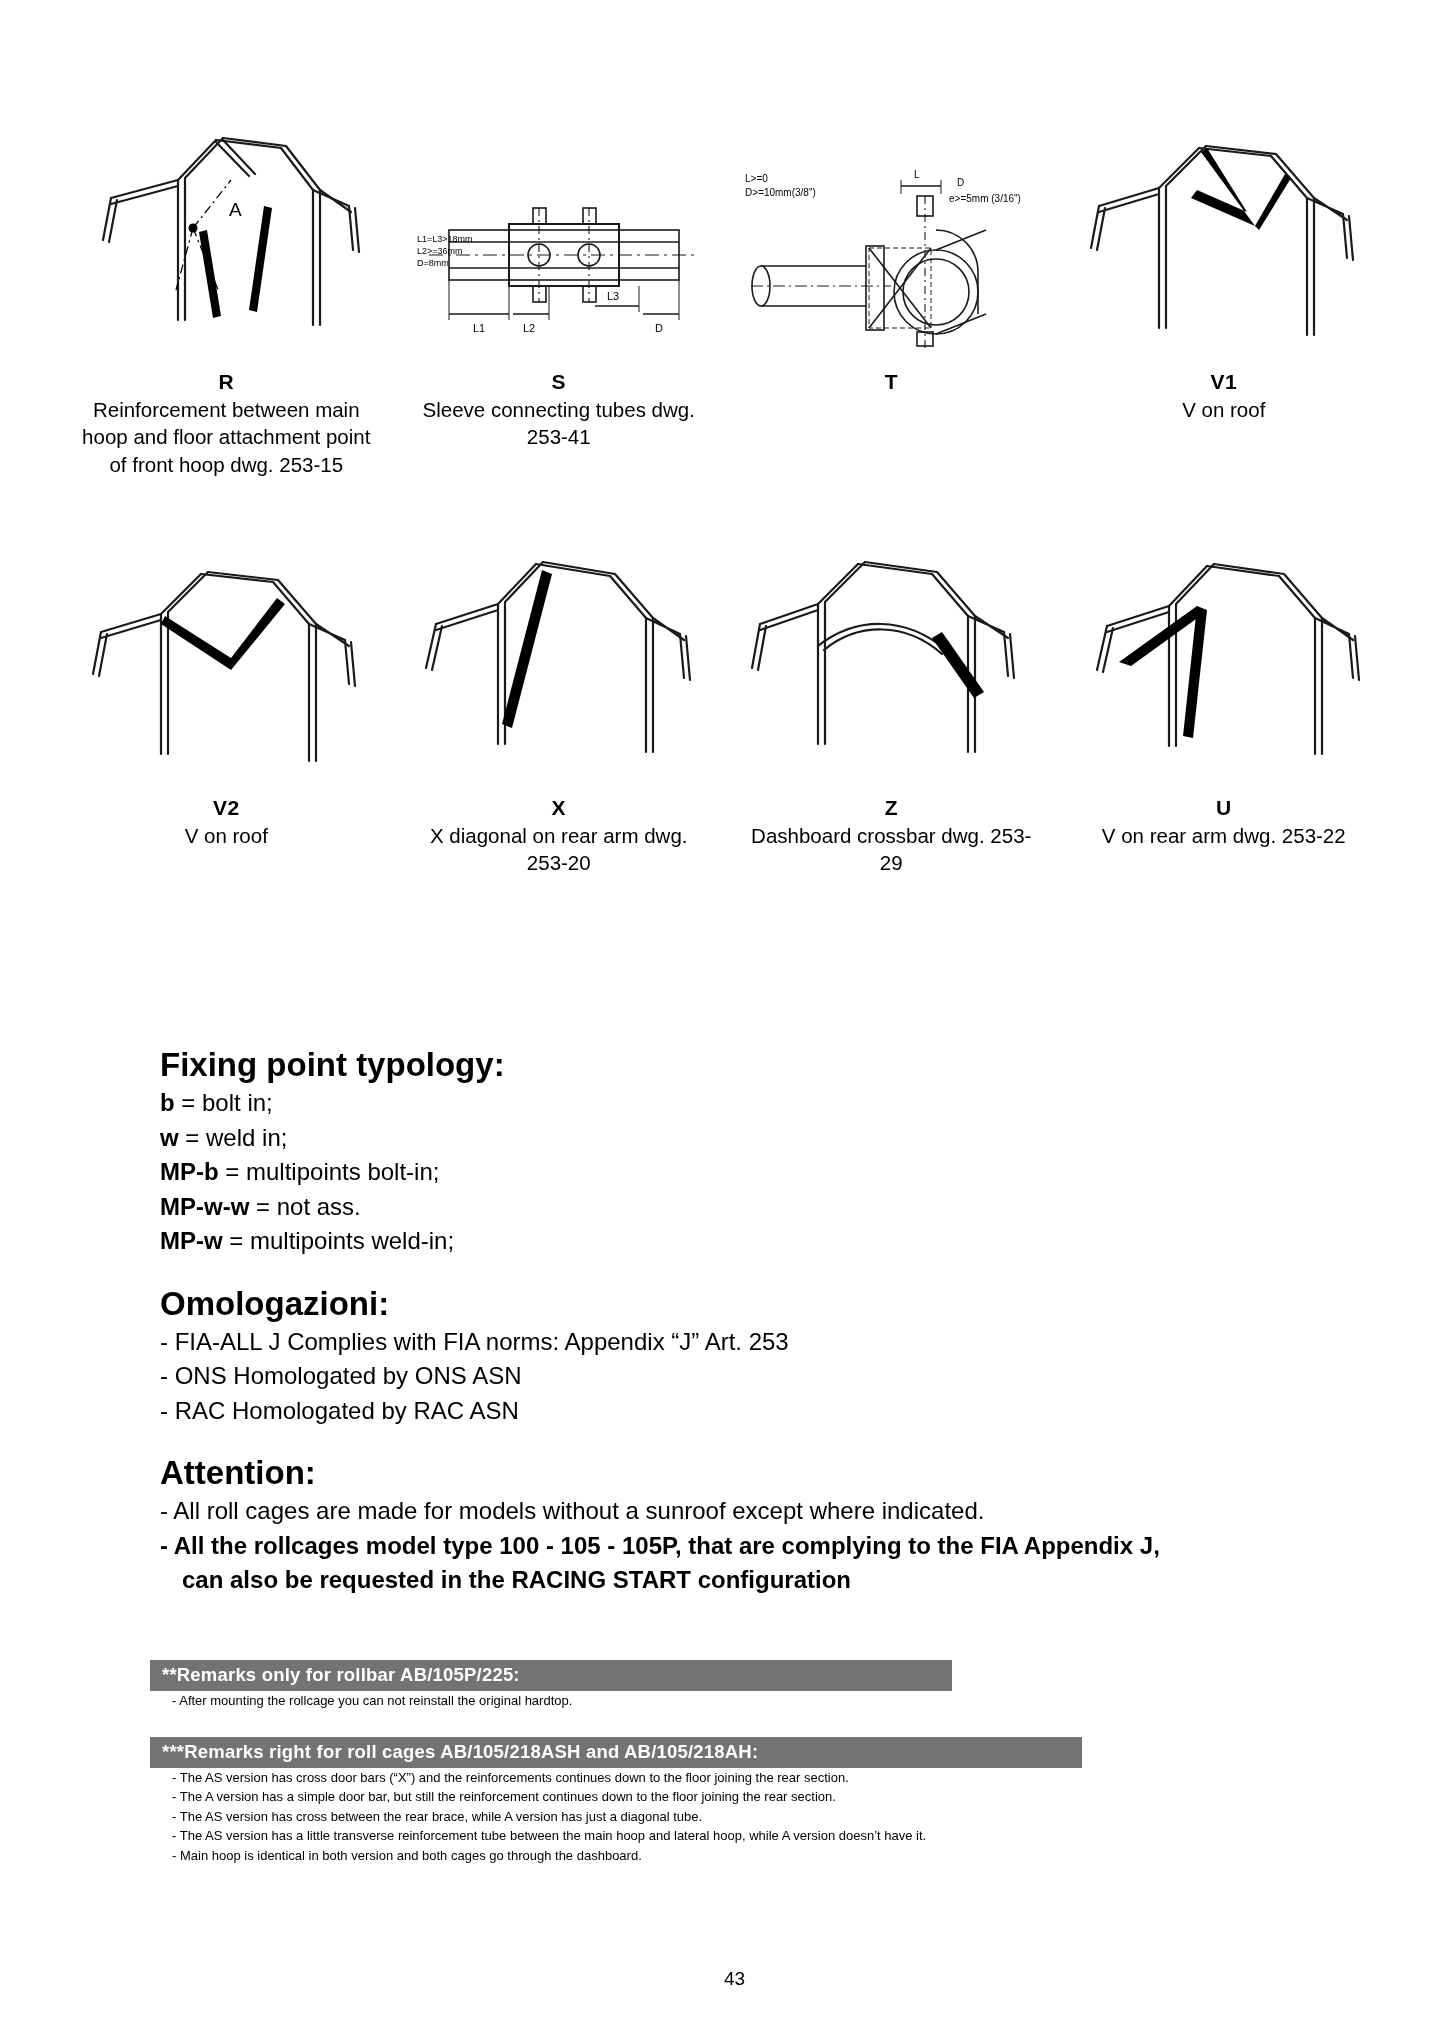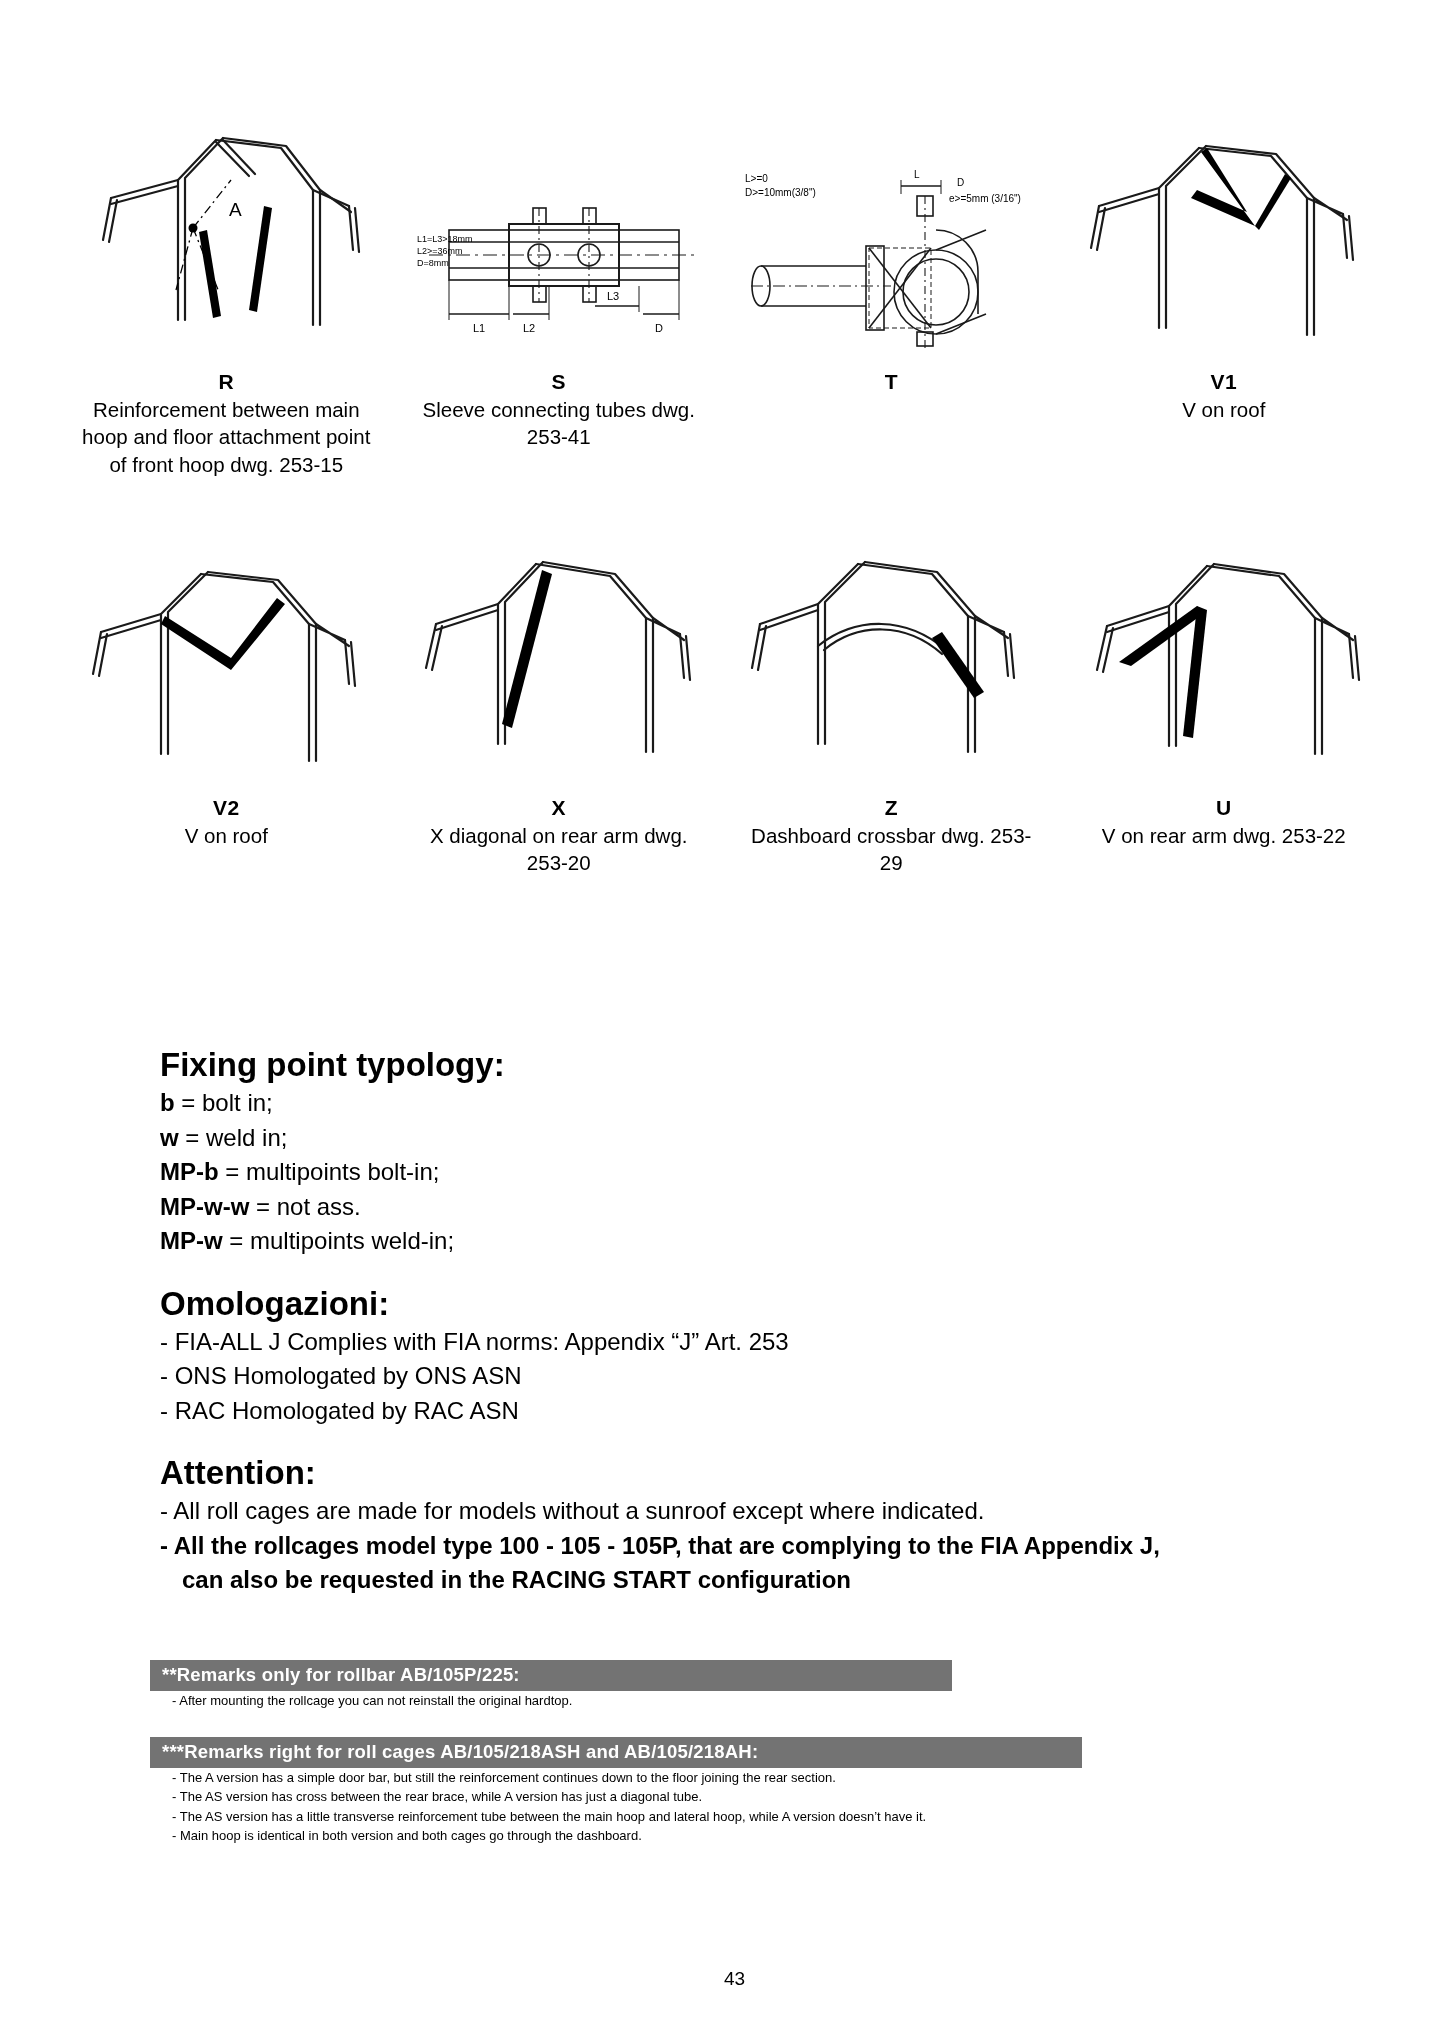--- a/index.html
+++ b/index.html
@@ -412,20 +412,21 @@
   </div>
 
   <div class="remarks">
 
     <div class="remark-bar bar-w1">**Remarks only for rollbar AB/105P/225:</div>
     <div class="remark-item">- After mounting the rollcage you can not reinstall the original hardtop.</div>
 
     <div class="remarks-gap"></div>
 
     <div class="remark-bar bar-w2">***Remarks right for roll cages AB/105/218ASH and AB/105/218AH:</div>
+    <div class="remark-item">- The AS version has cross door bars (“X”) and the reinforcements continues down to the floor joining the rear section.</div>
     <div class="remark-item">- The A version has a simple door bar, but still the reinforcement continues down to the floor joining the rear section.</div>
     <div class="remark-item">- The AS version has cross between the rear brace, while A version has just a diagonal tube.</div>
     <div class="remark-item">- The AS version has a little transverse reinforcement tube between the main hoop and lateral hoop, while A version doesn’t have it.</div>
     <div class="remark-item">- Main hoop is identical in both version and both cages go through the dashboard.</div>
 
   </div>
 
   <div class="page-number">43</div>
 
 </div>

